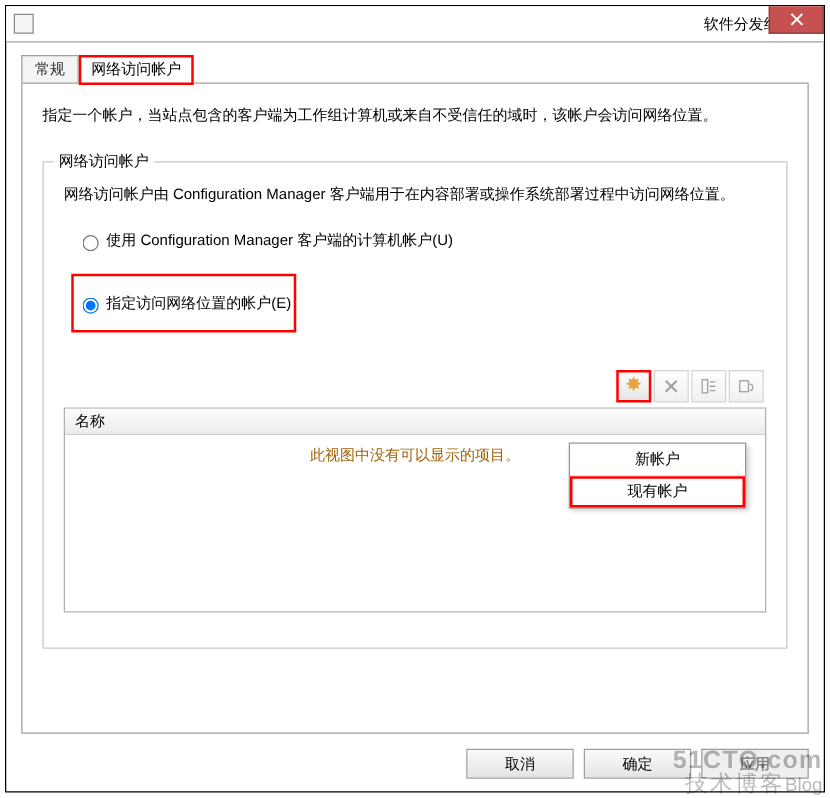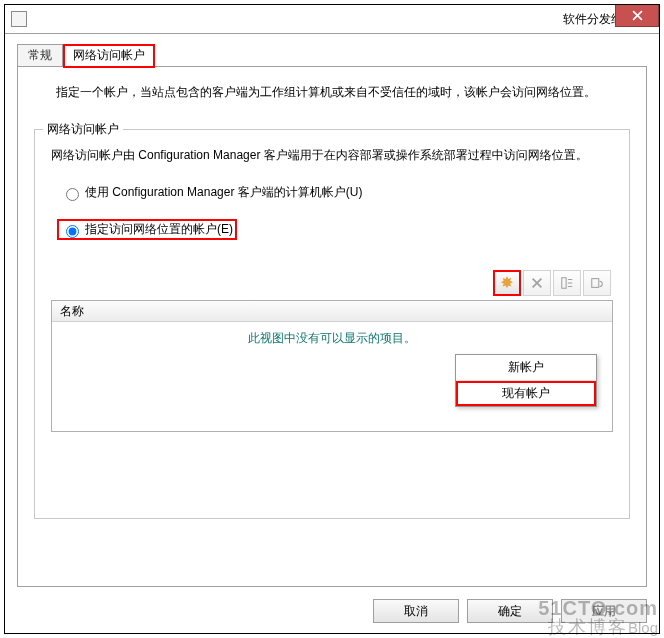--- a/index.html
+++ b/index.html
@@ -113,21 +113,20 @@
   }
   .highlight-red {
     border: 2px solid #ff0000 !important;
     box-sizing: border-box;
   }
   .tab.active.highlight-red { padding: 1px 8px 2px; }
   .desc {
     color: #000;
     margin-bottom: 28px;
     line-height: 1.5;
-    margin-left: 22px;
   }
   
   .group {
     position: relative;
     border: 1px solid #c8c8c8;
     padding: 16px 16px 10px 16px;
     box-sizing: border-box;
   }
   .group-title {
     position: absolute;
@@ -141,21 +140,21 @@
     margin-bottom: 18px;
     line-height: 1.5;
   }
   .radio-row {
     display: flex;
     align-items: center;
     margin: 6px 0 10px 6px;
     padding: 2px 4px;
   }
   .radio-row input { margin-right: 6px; }
-  .radio-row.highlight-red { padding: 0 2px; display: inline-flex; }
+  .radio-row.highlight-red { padding: 13px 2px; display: inline-flex; }
   
   .toolbar {
     display: flex;
     justify-content: flex-end;
     gap: 2px;
     margin: 20px 2px 0 0;
   }
   .tbtn {
     width: 28px;
     height: 26px;
@@ -171,40 +170,40 @@
   .star {
     color: #e8a33d;
     font-size: 16px;
     line-height: 1;
   }
   .icon-svg { width: 14px; height: 14px; }
   
   .list {
     border: 1px solid #b0b0b0;
     margin-top: 4px;
-    height: 132px;
+    height: 164px;
     position: relative;
     box-sizing: border-box;
   }
   .list-header {
     height: 20px;
     border-bottom: 1px solid #d0d0d0;
     background: linear-gradient(#fcfcfc, #ececec);
     display: flex;
     align-items: center;
   }
   .list-header .col {
     padding: 0 8px;
     font-size: 12px;
     flex: 1;
   }
   .list-empty {
     text-align: center;
     margin-top: 8px;
-    color: #0f766e;
+    color: #a16207;
   }
   
   .popup {
     position: absolute;
     right: 32px;
     top: 224px;
     width: 140px;
     background: #fff;
     border: 1px solid #979797;
     box-shadow: 2px 2px 4px rgba(0,0,0,.2);

